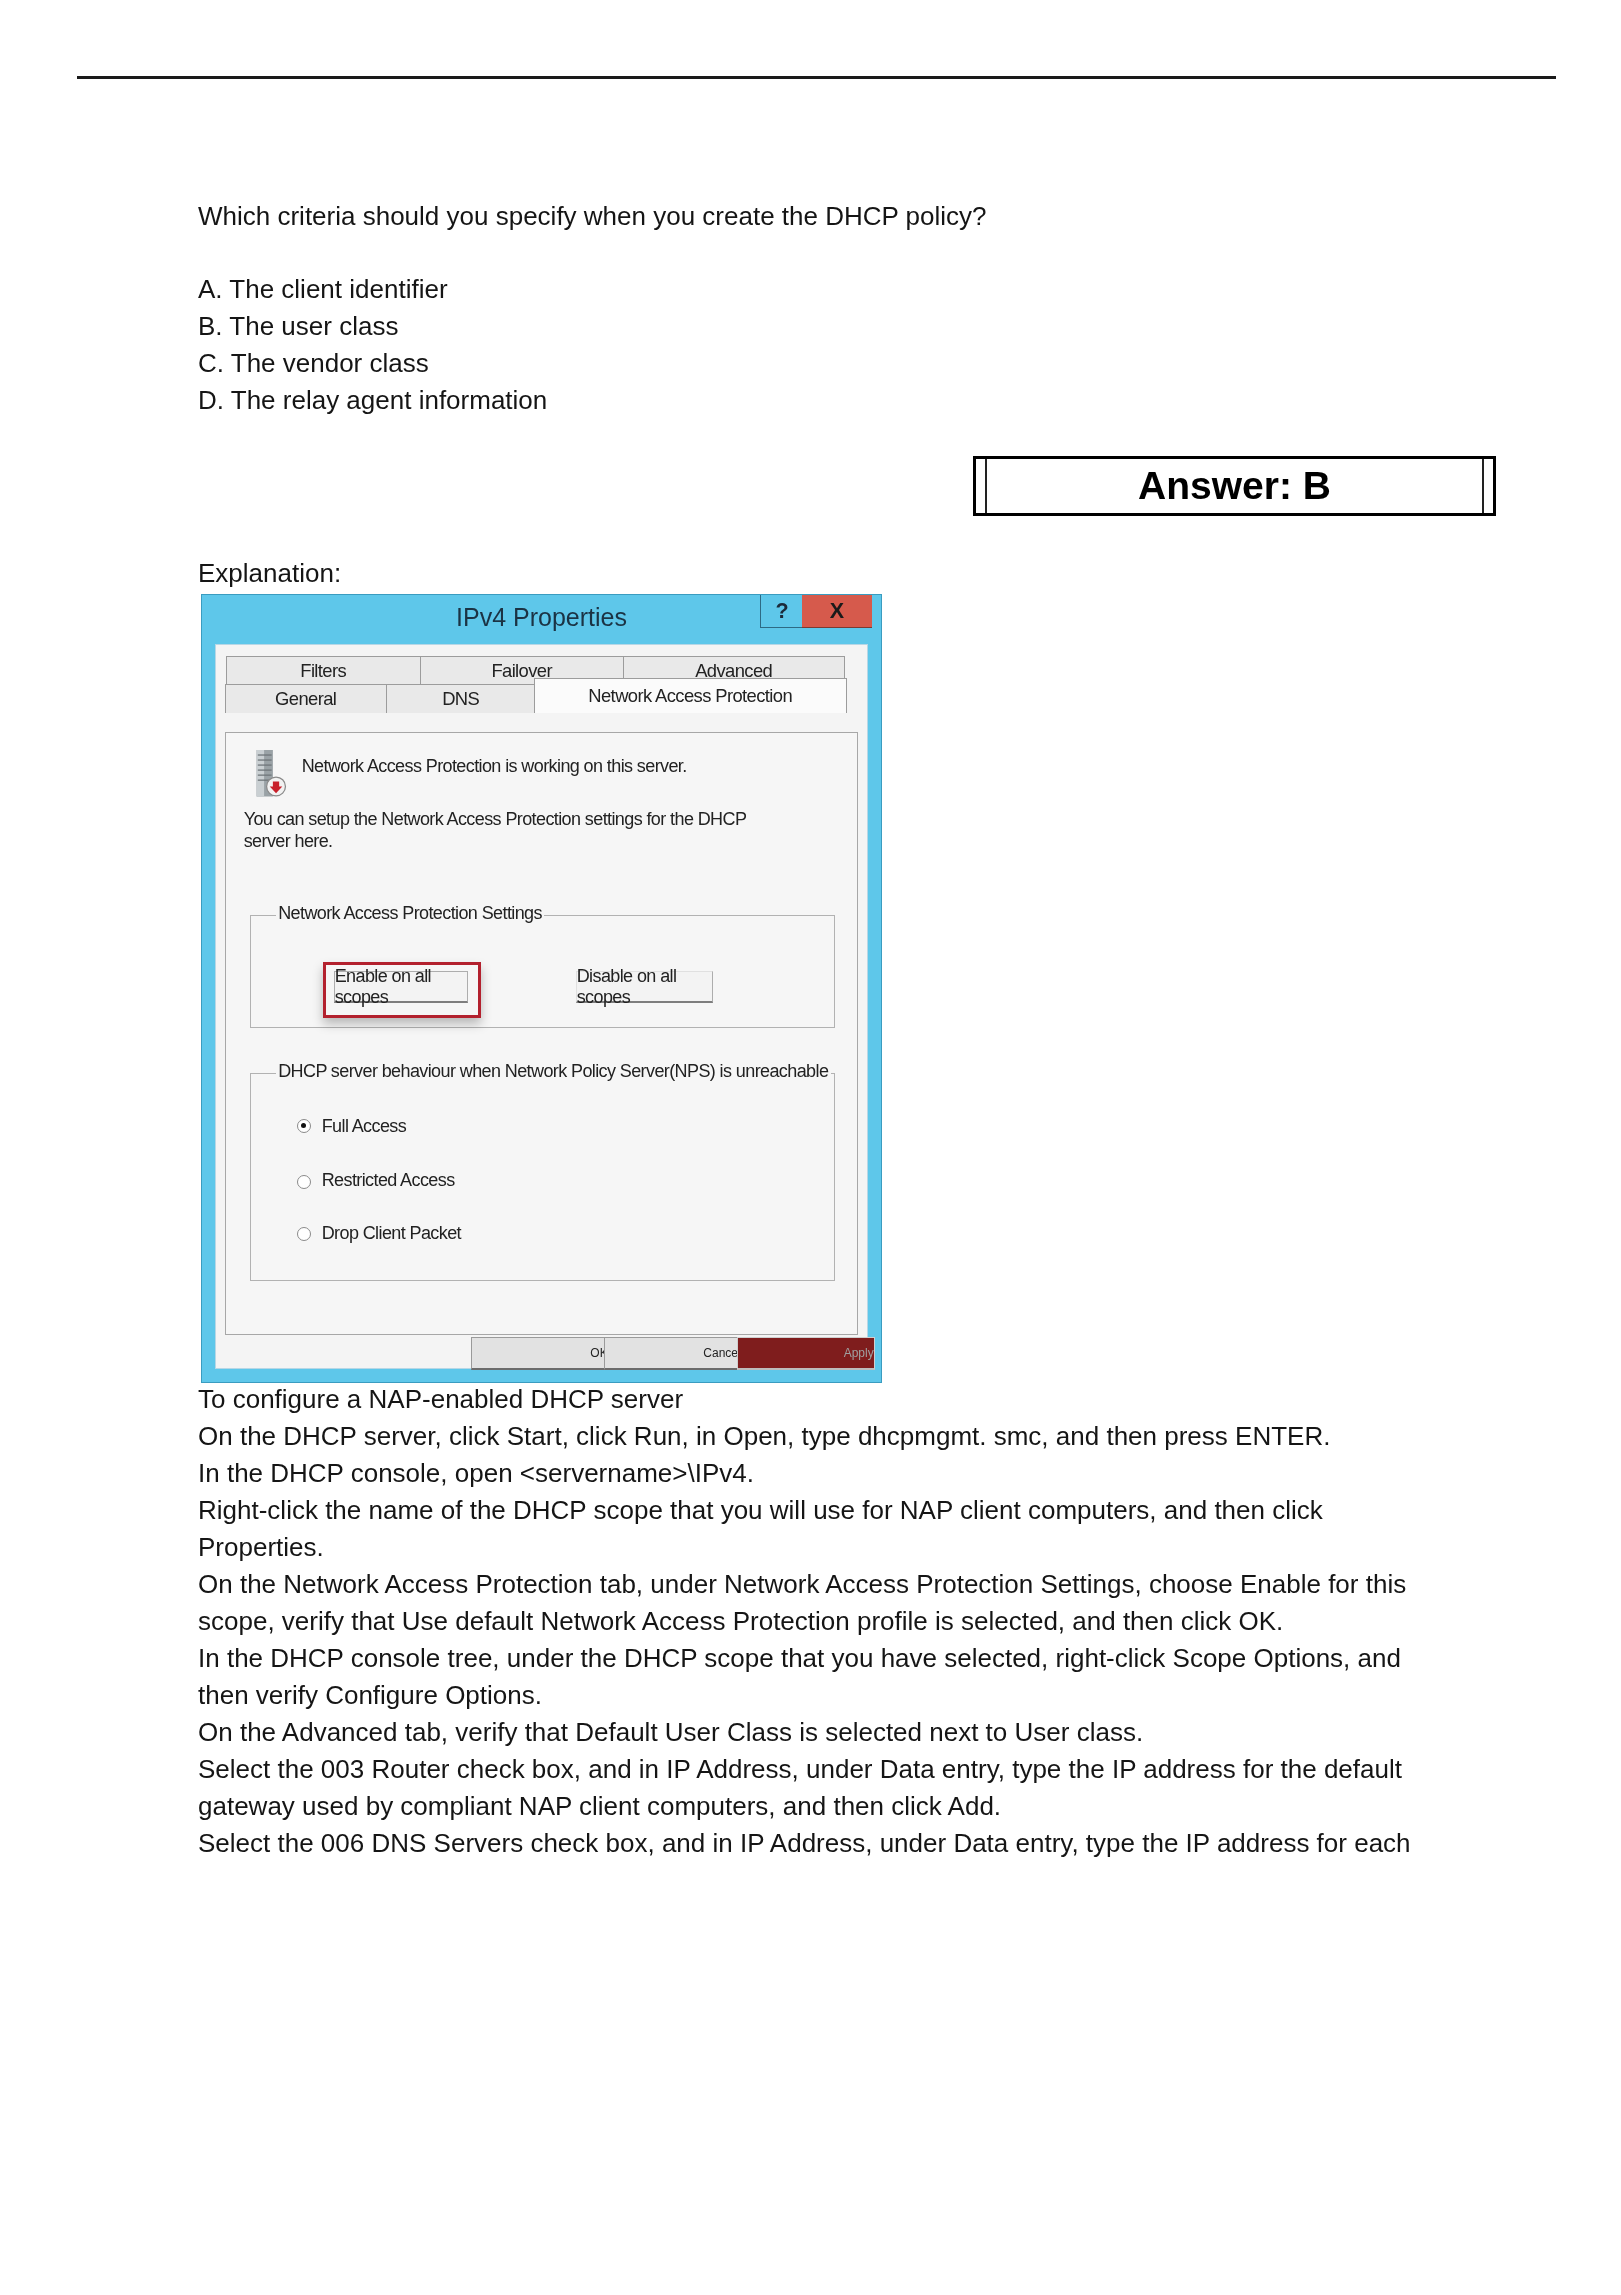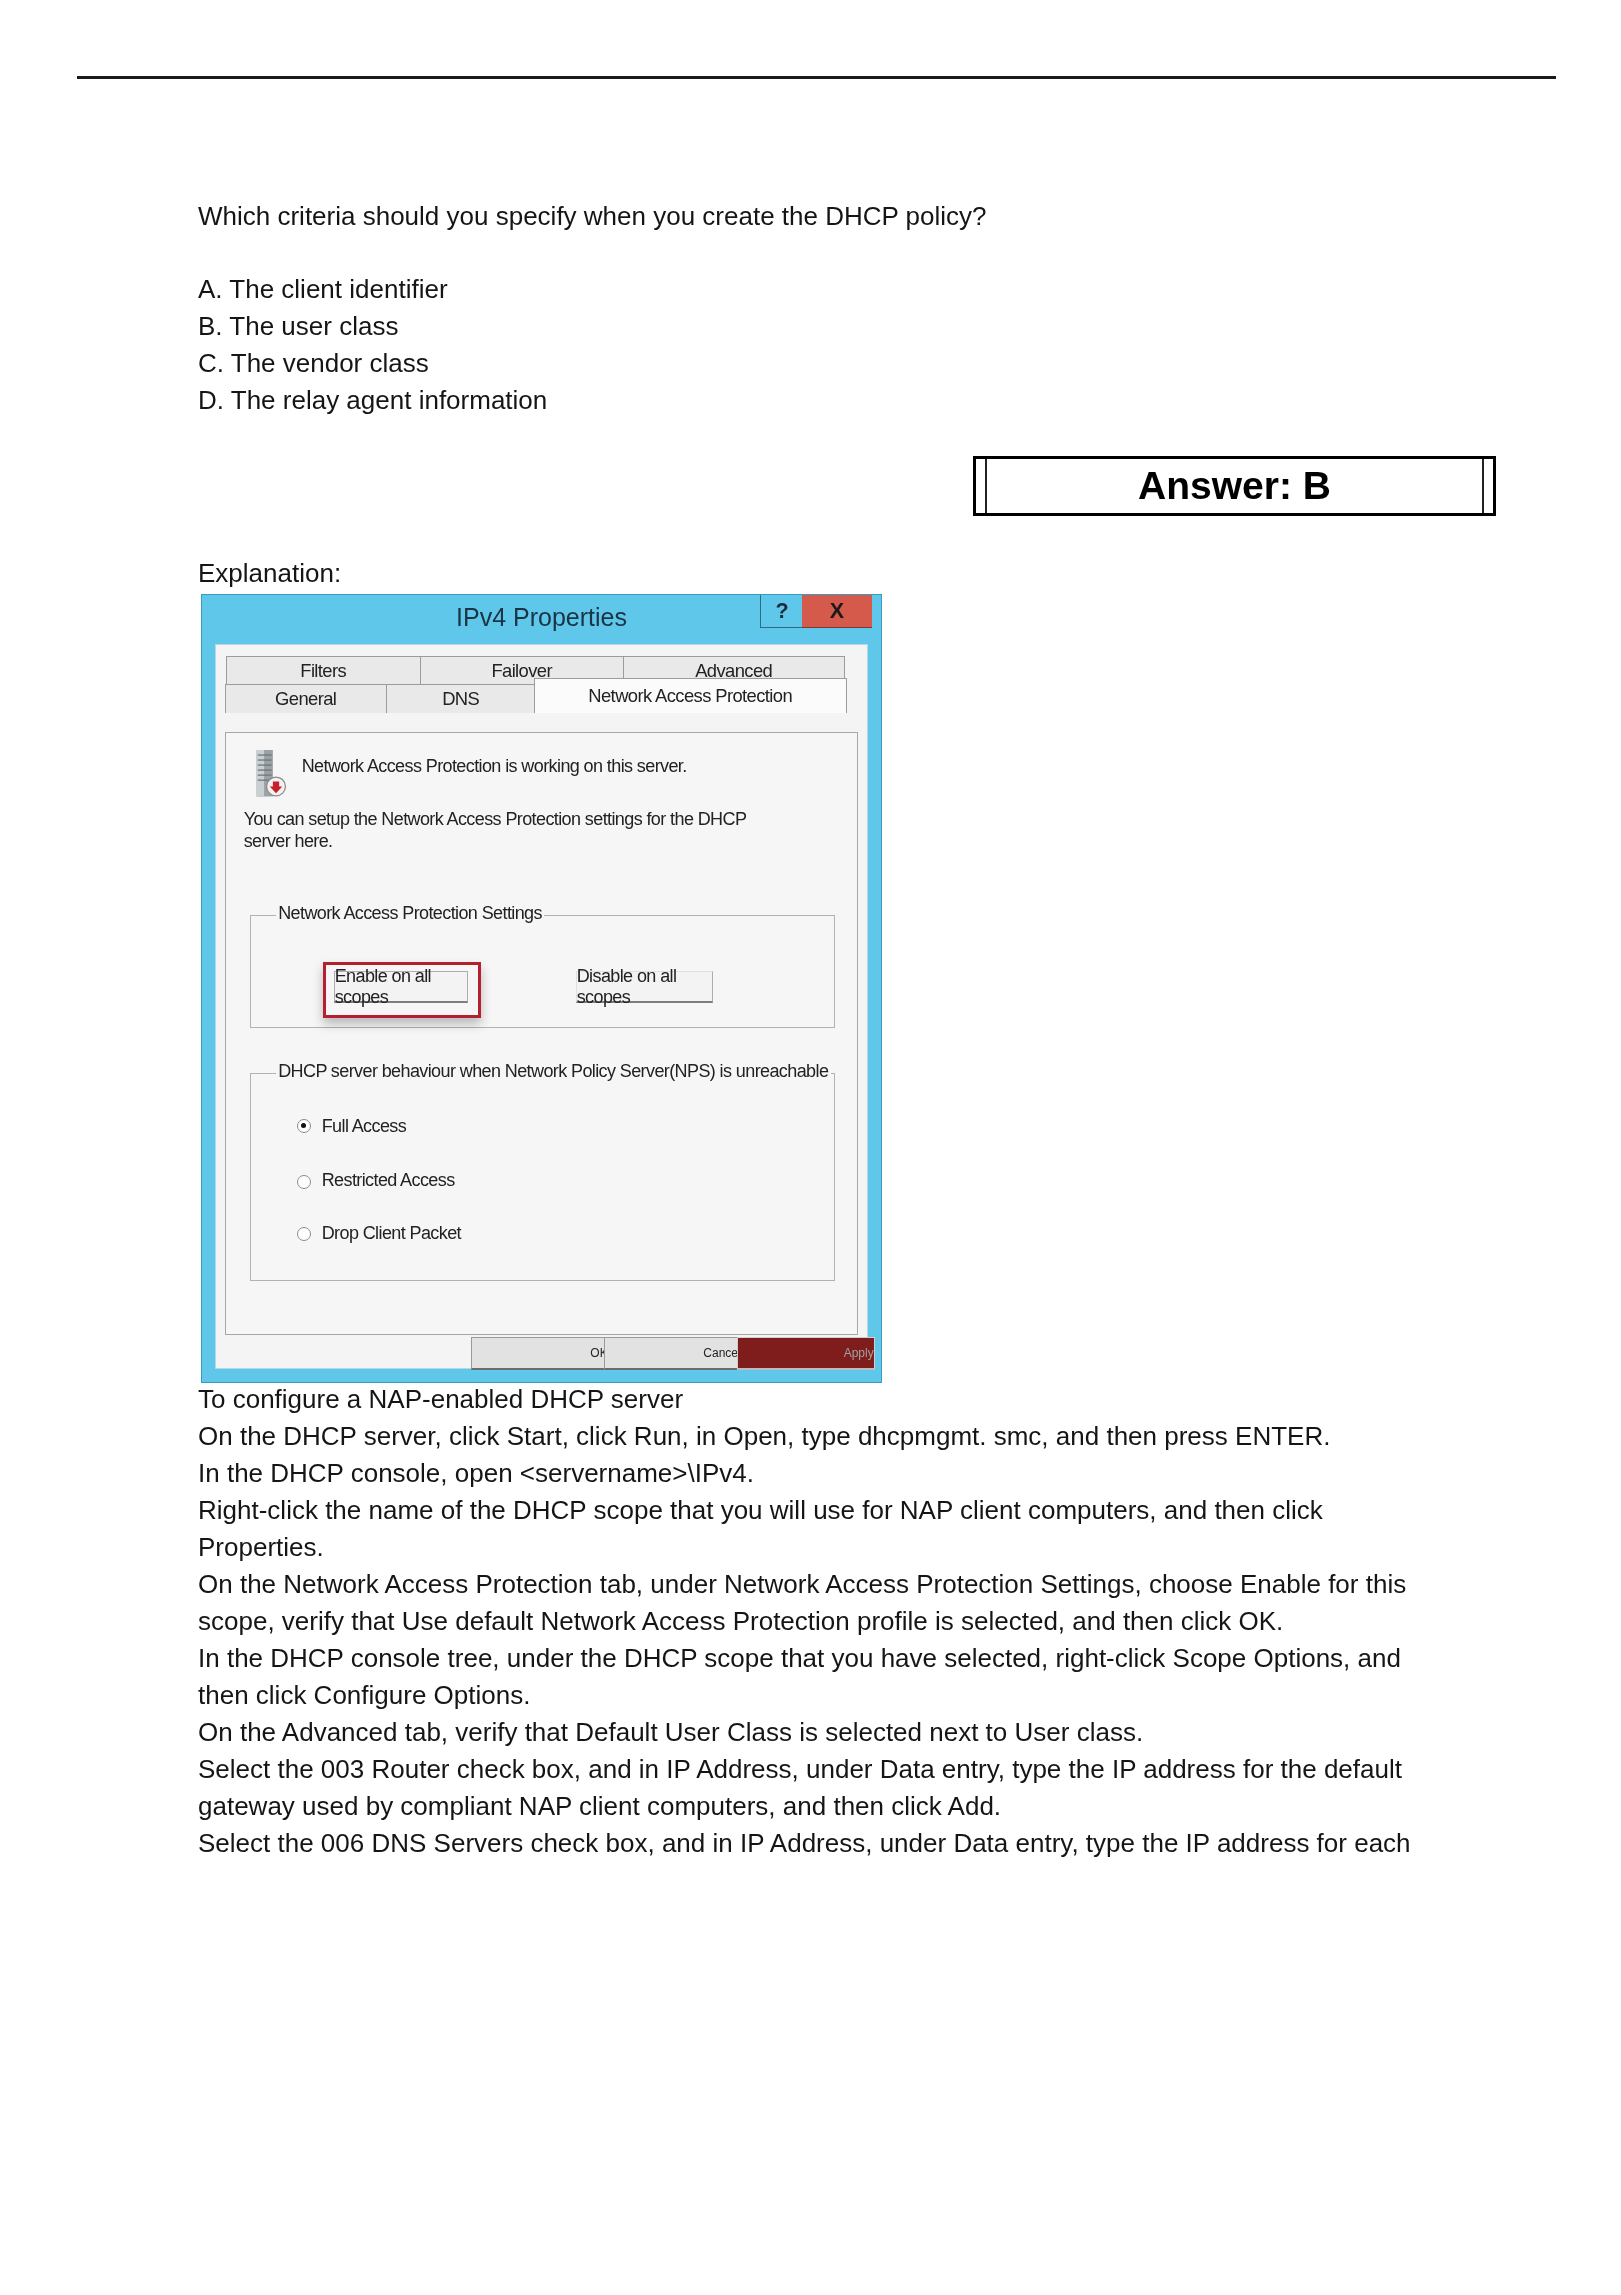--- a/index.html
+++ b/index.html
@@ -158,19 +158,19 @@
 
 <div class="abs" style="left:198px; top:1381px;">
   <div class="doc-text">To configure a NAP-enabled DHCP server</div>
   <div class="doc-text">On the DHCP server, click Start, click Run, in Open, type dhcpmgmt. smc, and then press ENTER.</div>
   <div class="doc-text">In the DHCP console, open &lt;servername&gt;\IPv4.</div>
   <div class="doc-text">Right-click the name of the DHCP scope that you will use for NAP client computers, and then click</div>
   <div class="doc-text">Properties.</div>
   <div class="doc-text">On the Network Access Protection tab, under Network Access Protection Settings, choose Enable for this</div>
   <div class="doc-text">scope, verify that Use default Network Access Protection profile is selected, and then click OK.</div>
   <div class="doc-text">In the DHCP console tree, under the DHCP scope that you have selected, right-click Scope Options, and</div>
-  <div class="doc-text">then click Configure Options.</div>
+  <div class="doc-text">then verify Configure Options.</div>
   <div class="doc-text">On the Advanced tab, verify that Default User Class is selected next to User class.</div>
   <div class="doc-text">Select the 003 Router check box, and in IP Address, under Data entry, type the IP address for the default</div>
   <div class="doc-text">gateway used by compliant NAP client computers, and then click Add.</div>
   <div class="doc-text">Select the 006 DNS Servers check box, and in IP Address, under Data entry, type the IP address for each</div>
 </div>
 
 
 </body></html>

